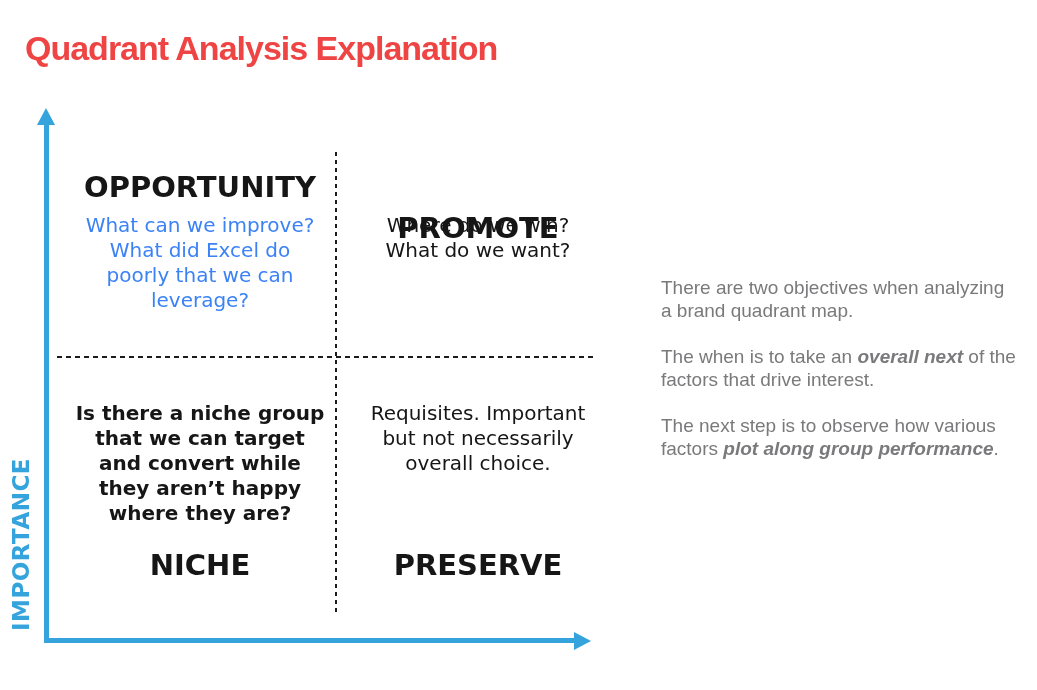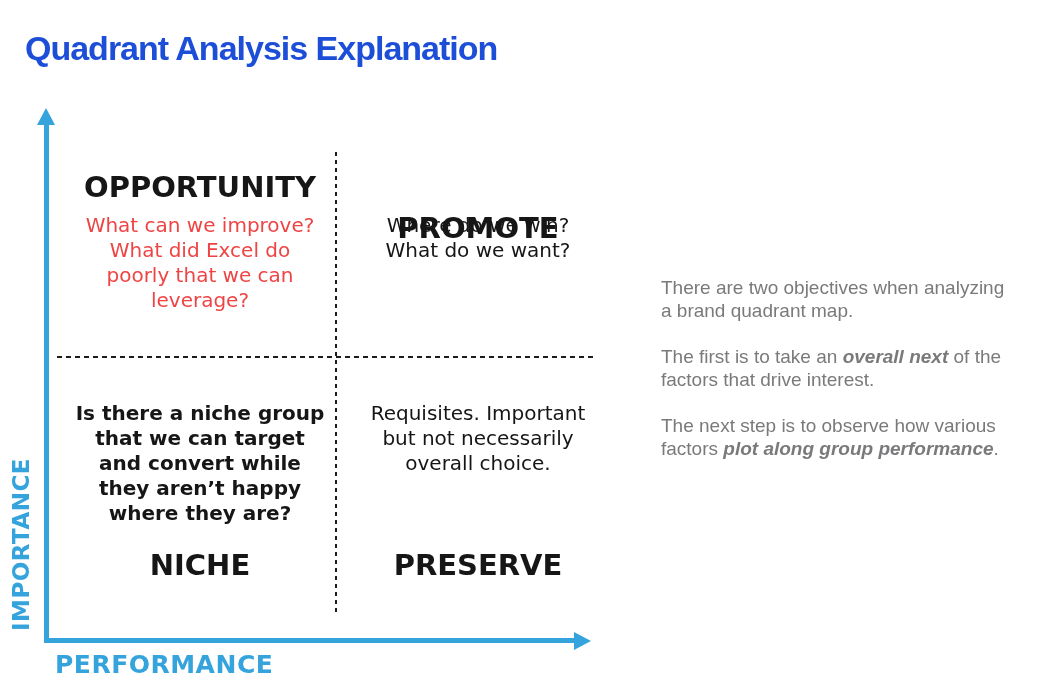--- a/index.html
+++ b/index.html
@@ -46,34 +46,33 @@
     font-family:"Liberation Sans",sans-serif; font-size:19px; line-height:23px; color:#7a7a7c;
   }
   .right-panel p { margin:0 0 23px 0; white-space:pre-line; }
   .em { font-weight:bold; font-style:italic; }
 </style>
 </head>
 <body>
 
 <div class="stage">
 
-  <h1 class="title" style="color: #1d4ed8;">Quadrant Analysis Explanation</h1>
+  <h1 class="title" style="color: #ef4444;">Quadrant Analysis Explanation</h1>
 
   <div class="axis-v" style="background: rgb(53, 163, 220);"></div>
   <div class="axis-h" style="background: rgb(53, 163, 220);"></div>
   <div class="arrow arrow-up" style="border-bottom-color: rgb(53, 163, 220);"></div>
   <div class="arrow arrow-right" style="border-left-color: rgb(53, 163, 220);"></div>
   <div class="y-label" style="color: rgb(53, 163, 220);">IMPORTANCE</div>
-  <div class="x-label" style="color: rgb(53, 163, 220);">PERFORMANCE</div>
 
   <div class="dash-v"></div>
   <div class="dash-h"></div>
 
   <div class="q q-heading pos-tl-h" style="color: rgb(22, 22, 22);">OPPORTUNITY</div>
-  <div class="q q-body pos-tl-b" style="color: #ef4444;">What can we improve?
+  <div class="q q-body pos-tl-b" style="color: #3b82f6;">What can we improve?
 What did Excel do
 poorly that we can
 leverage?</div>
 
   <div class="q q-heading pos-tr-h" style="color: rgb(22, 22, 22); margin-top: 41px;">PROMOTE</div>
   <div class="q q-body pos-tr-b" style="color: rgb(22, 22, 22);">Where do we win?
 What do we want?</div>
 
   <div class="q q-body pos-bl-b" style="color: rgb(22, 22, 22); font-weight: bold;">Is there a niche group
 that we can target
@@ -83,19 +82,19 @@
   <div class="q q-heading pos-bl-h" style="color: rgb(22, 22, 22);">NICHE</div>
 
   <div class="q q-body pos-br-b" style="color: rgb(22, 22, 22);">Requisites. Important
 but not necessarily
 overall choice.</div>
   <div class="q q-heading pos-br-h" style="color: rgb(22, 22, 22);">PRESERVE</div>
 
   <div class="right-panel" style="color: rgb(122, 122, 124);">
     <p><span>There are two objectives when analyzing
 a brand quadrant map.</span></p>
-    <p><span>The first is to take an </span><span class="em">overall next</span><span> of the
+    <p><span>The when is to take an </span><span class="em">overall next</span><span> of the
 factors that drive interest.</span></p>
     <p><span>The next step is to observe how various
 factors </span><span class="em">plot along group performance</span><span>.</span></p>
   </div>
 
 </div>
 
 </body></html>

